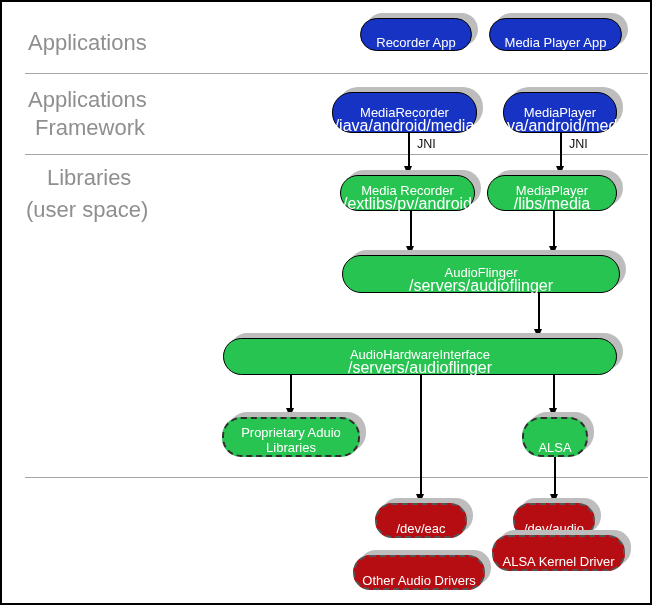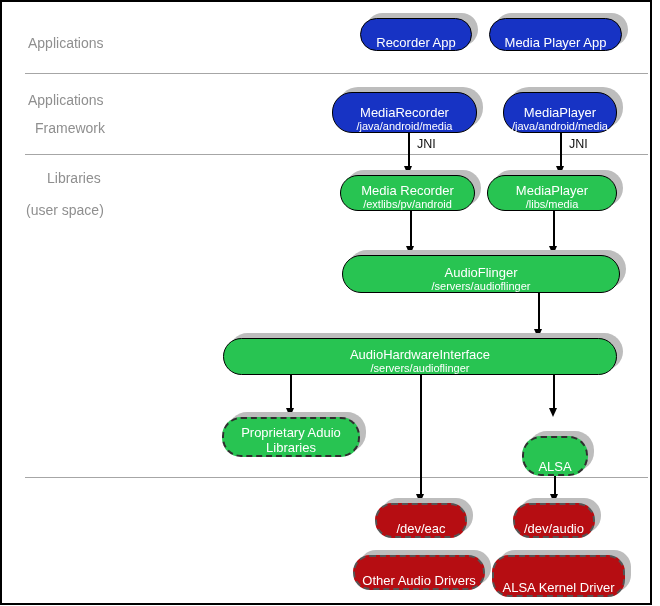--- a/index.html
+++ b/index.html
@@ -3,29 +3,29 @@
 <meta charset="utf-8">
 <style>
   html,body{margin:0;padding:0;background:#fff;}
   #canvas{
     position:relative;width:660px;height:606px;background:#fff;overflow:hidden;
     font-family:"Liberation Sans",sans-serif;
   }
   .frame{position:absolute;left:0;top:0;width:648px;height:601px;border:2px solid #000;}
   .sep{position:absolute;left:25px;width:623px;height:1px;background:#a6a6a6;}
   .layer-label{
-    position:absolute;color:var(--label-gray);font-size:14px;line-height:24px;white-space:pre;
+    position:absolute;color:var(--label-gray);font-size:22px;line-height:24px;white-space:pre;
   }
   .node{
     position:absolute;box-sizing:border-box;display:flex;flex-direction:column;
     align-items:center;justify-content:flex-end;text-align:center;color:#fff;
     box-shadow:6px -5px 0 var(--shadow);
   }
   .node .t{font-size:13px;line-height:15px;white-space:nowrap;}
-  .node .s{font-size:11px;line-height:12px;white-space:nowrap;}
+  .node .s{font-size:16px;line-height:12px;white-space:nowrap;}
   .blue{background:var(--app-blue);border:1.5px solid #000;border-radius:20px;}
   .green{background:var(--lib-green);border:1.5px solid #000;border-radius:19px;}
   .green.dashed{border:2px dashed #2f2f2f;}
   .red{background:var(--kernel-red);border:2px dashed #555;border-radius:17px;}
   .vline{position:absolute;width:1.5px;background:#000;}
   .arrowhead{
     position:absolute;width:0;height:0;
     border-left:4.5px solid transparent;border-right:4.5px solid transparent;
     border-top:9px solid #000;
   }
@@ -109,30 +109,30 @@
 
   <div class="node green" style="left:223px;top:338px;width:394px;height:37px">
     <span class="t">AudioHardwareInterface</span>
     <span class="s">/servers/audioflinger</span>
   </div>
 
   <div class="node green dashed" style="left:222px;top:417px;width:138px;height:40px">
     <span class="t">Proprietary Aduio</span>
     <span class="t">Libraries</span>
   </div>
-  <div class="node green dashed" style="left:522px;top:436px;width:66px;height:40px">
+  <div class="node green dashed" style="left:522px;top:417px;width:66px;height:40px">
     <span class="t">ALSA</span>
   </div>
 
   <div class="node red" style="left:375px;top:503px;width:92px;height:35px">
     <span class="t">/dev/eac</span>
   </div>
   <div class="node red" style="left:513px;top:503px;width:82px;height:35px">
     <span class="t">/dev/audio</span>
   </div>
   <div class="node red" style="left:353px;top:555px;width:132px;height:35px">
     <span class="t">Other Audio Drivers</span>
   </div>
-  <div class="node red" style="left:492px;top:555px;width:133px;height:42px">
+  <div class="node red" style="left:492px;top:535px;width:133px;height:36px">
     <span class="t">ALSA Kernel Driver</span>
   </div>
 
 </div>
 
 </body></html>

